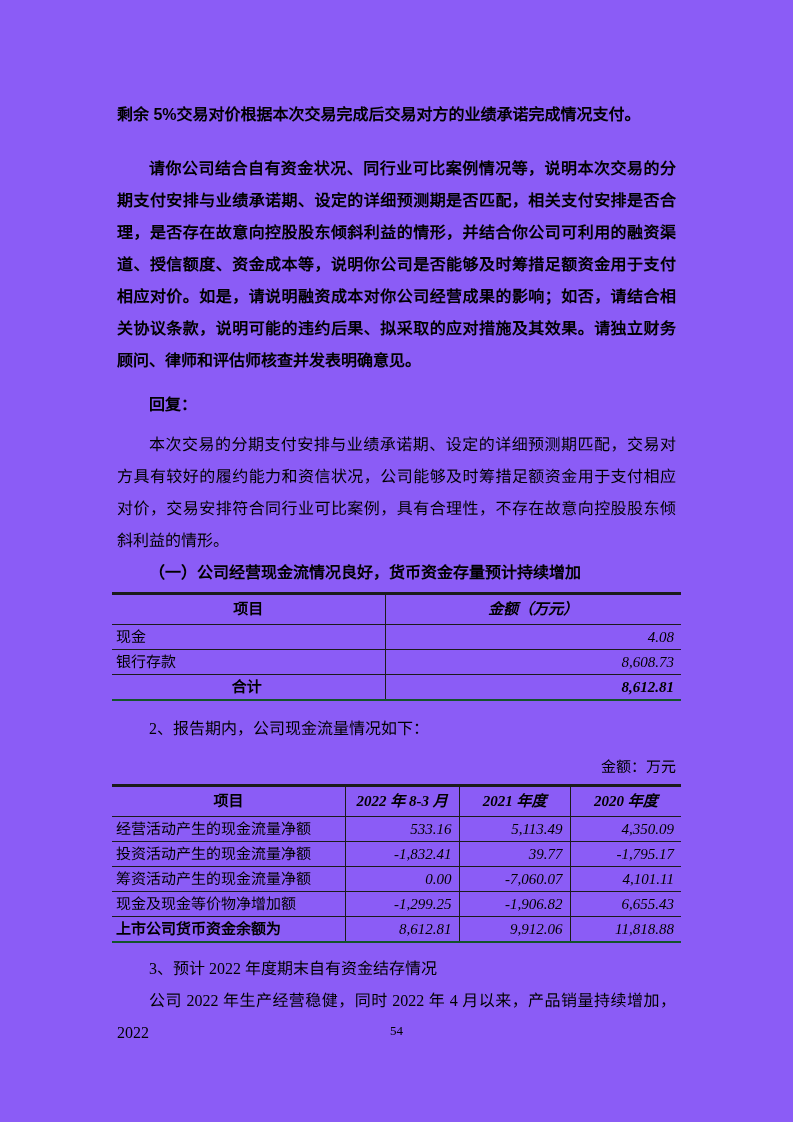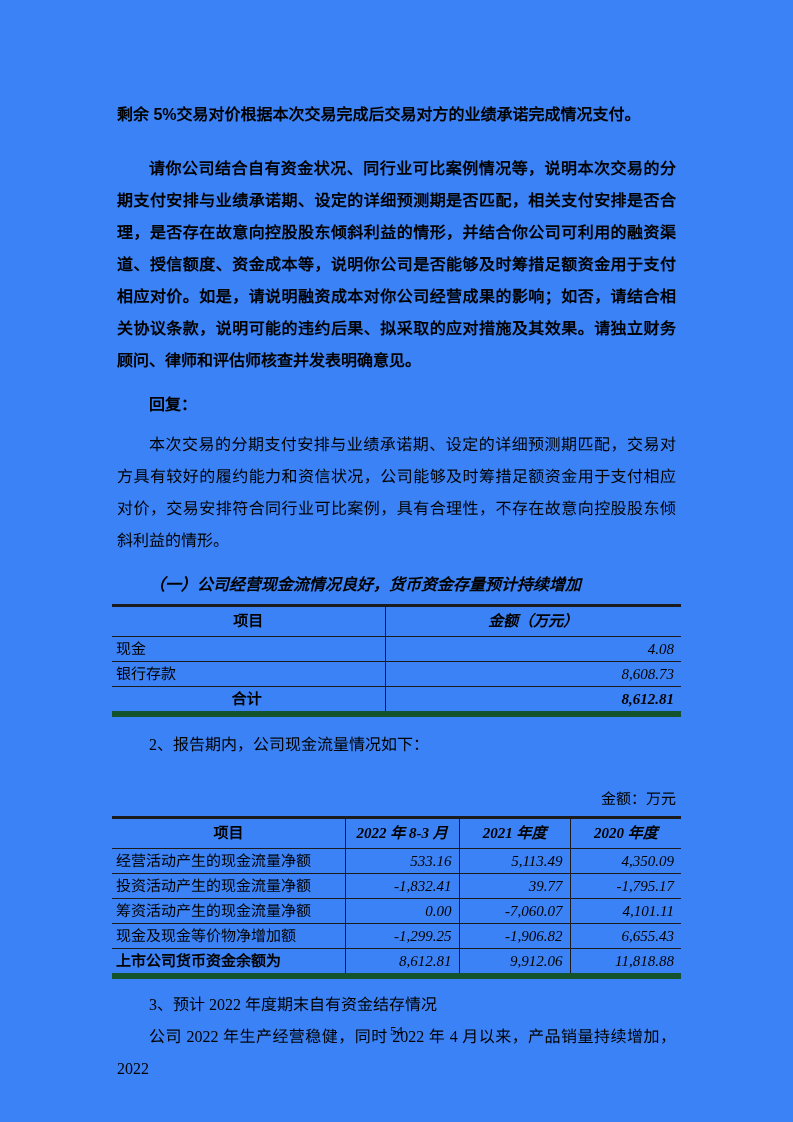--- a/index.html
+++ b/index.html
@@ -14,48 +14,48 @@
     font-family: "Liberation Serif", "DejaVu Serif", serif;
     font-size: 16px;
     overflow: hidden;
   }
   .page {
     position: relative;
     box-sizing: border-box;
     width: 793px;
     height: 1122px;
     padding: 99px 117px 0 117px;
-    background: #3b82f6;
+    background: #8b5cf6;
   }
   p { margin: 0; text-align: justify; line-height: 32px; }
   .hei {
     font-family: "Liberation Sans", "DejaVu Sans", sans-serif;
     font-weight: 700;
   }
   .indent { text-indent: 2em; }
   .q-para { margin-top: 22px; }
   .reply-label { margin-top: 12px; }
   .reply-para { margin-top: 8px; }
-  .heading1 { margin-top: 12px; font-style: italic; }
+  .heading1 { margin-top: 0; }
   .item-para { margin-top: 4px; }
   .item2-para { margin-top: 12px; }
   .unit-note {
     text-align: right;
     line-height: 28px;
-    margin-top: 24px;
+    margin-top: 8px;
     font-size: 15px;
   }
   .h2-para { margin-top: 10px; }
 
   table.tbl {
     width: calc(100% + 10px);
     margin: 3px -5px 0 -5px;
     border-collapse: collapse;
     border-top: 3px solid #1b1b1b;
-    border-bottom: 6px solid #14532d;
+    border-bottom: 2px solid #14532d;
     font-size: 15px;
     table-layout: fixed;
   }
   .tbl th {
     font-weight: 700;
     text-align: center;
     padding: 5px 4px;
     line-height: 19px;
   }
   .tbl td {

